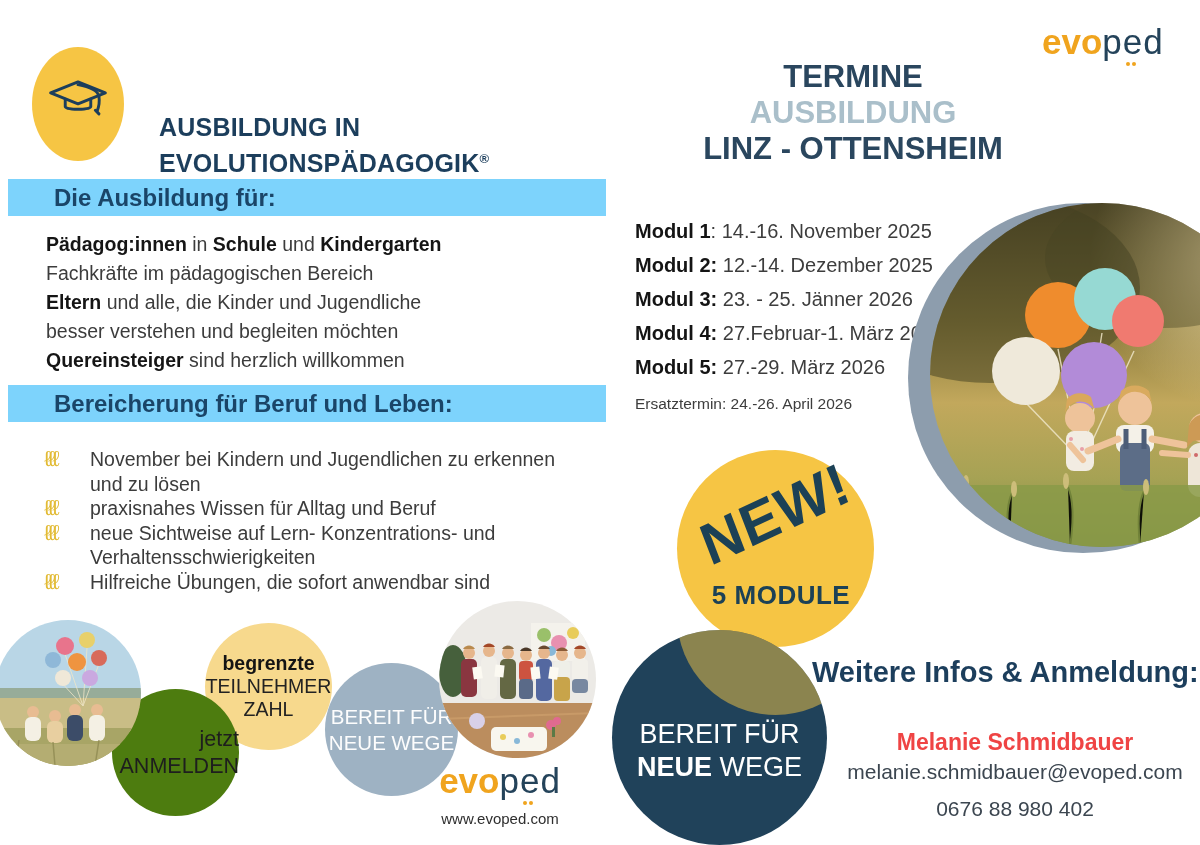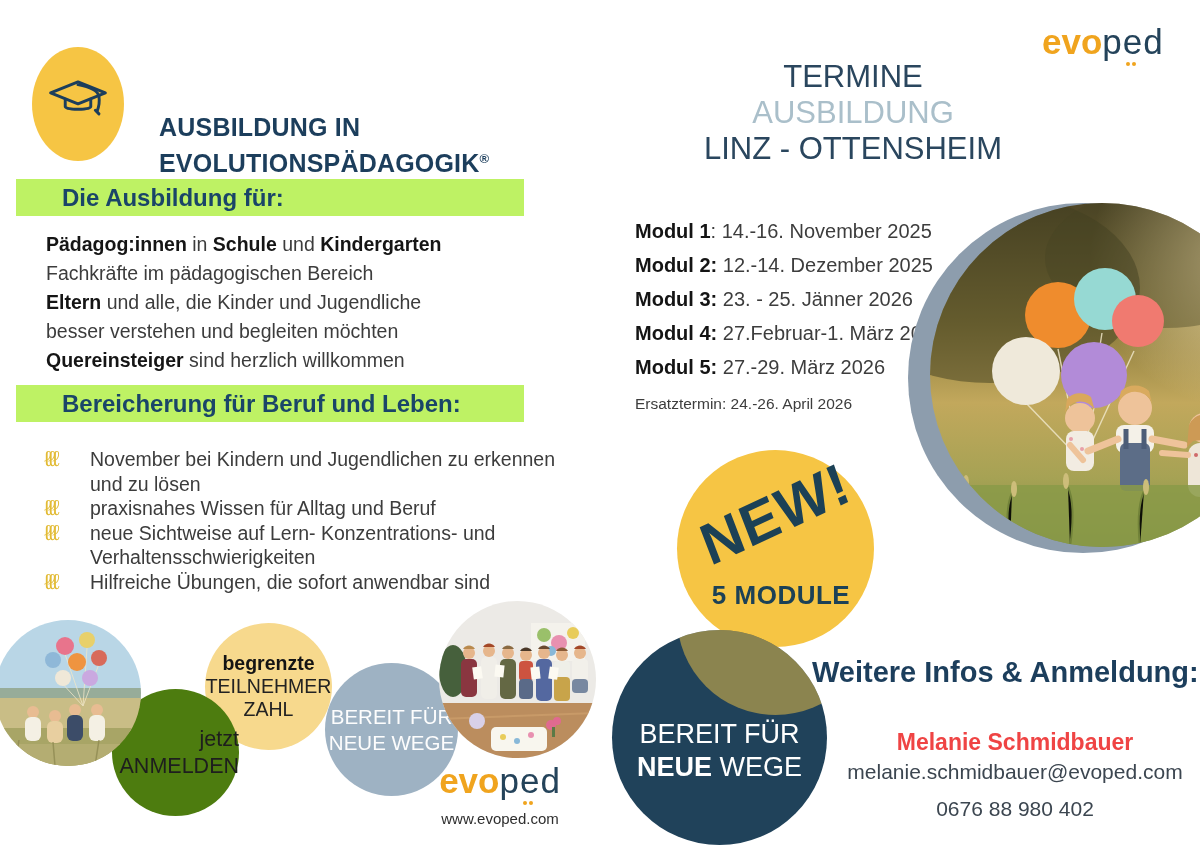--- a/index.html
+++ b/index.html
@@ -7,21 +7,21 @@
           font-family:"Liberation Sans",sans-serif;color:#3c3c3c;}
   .abs{position:absolute;}
   .circle{position:absolute;border-radius:50%;}
   .bseg{font-weight:700;}
 
   
   .cap-badge{left:32px;top:47px;width:92px;height:114px;background:#f6c544;border-radius:50%;
              display:flex;align-items:center;justify-content:center;}
   .main-title{left:159px;top:72px;font-size:25px;font-weight:800;color:#1c3e5c;line-height:31px;letter-spacing:.2px;margin-top:40px;}
   .reg{font-size:13px;vertical-align:9px;font-weight:700;}
-  .bar{left:16px;width:508px;height:37px;background:#bef264;}
+  .bar{left:8px;width:598px;height:37px;background:#7dd3fc;}
   .bar1{top:179px;} .bar2{top:385px;text-align:center;}
   .bar-heading{position:absolute;left:46px;top:0;line-height:37px;font-size:24px;font-weight:800;color:#1a4568;}
   .intro{left:46px;top:230px;font-size:19.5px;line-height:29px;color:#3c3c3c;}
   .intro .bseg{color:#151515;}
   .bullets{left:44px;top:447px;width:524px;}
   .bullet{display:flex;font-size:19.5px;line-height:24.5px;color:#3c3c3c;}
   .loops{flex:none;width:46px;color:#e2bb35;font-size:22px;letter-spacing:-3px;line-height:24px;}
   .bullet-text{width:478px;}
 
   
@@ -43,21 +43,21 @@
   .lg-evo{color:#f0a41e;font-weight:800;}
   .lg-ped{color:#24435a;font-weight:300;letter-spacing:1px;}
   .e-dots{position:relative;display:inline-block;}
   .e-dots i{position:absolute;width:4px;height:4px;border-radius:50%;background:#f0a41e;bottom:-4px;}
   .e-dots i.d1{left:3px;} .e-dots i.d2{left:9px;}
   .logo-bottom{left:420px;top:761px;width:160px;text-align:center;font-size:35px;z-index:6;}
   .website{left:420px;top:810px;width:160px;text-align:center;font-size:15px;color:#2e2e2e;z-index:6;}
   .logo-top{left:1042px;top:22px;font-size:35px;}
 
   
-  .r-title{left:653px;top:59px;width:400px;text-align:center;font-size:31px;font-weight:400;line-height:36px;}
+  .r-title{left:653px;top:59px;width:400px;text-align:center;font-size:31px;font-weight:700;line-height:36px;}
   .r-title .t1,.r-title .t3{color:#2a465e;}
   .r-title .t2{color:#aabfca;}
   .modules{left:635px;top:221px;}
   .mod-row{font-size:20px;color:#3d3d3d;margin-bottom:13px;line-height:21px;}
   .mod-row .bseg{color:#141414;}
   .ersatz{font-size:15.5px;color:#3d3d3d;margin-top:17px;}
 
   .photo-big-back{left:908px;top:203px;width:350px;height:350px;background:#8d9dad;}
   .photo-big{left:930px;top:203px;width:344px;height:344px;overflow:hidden;z-index:1;}
 

